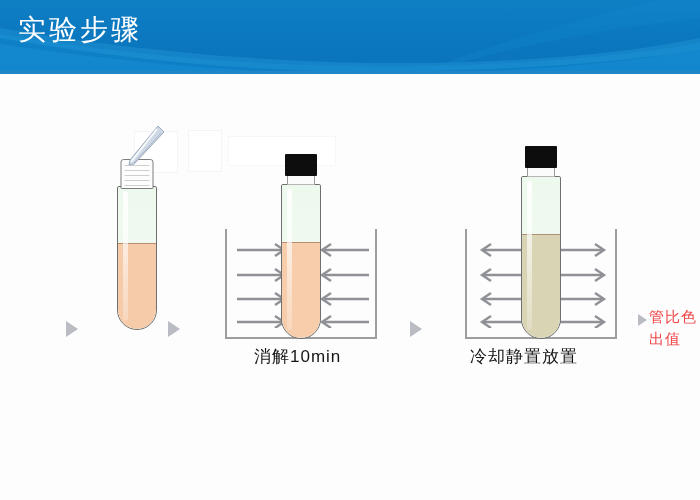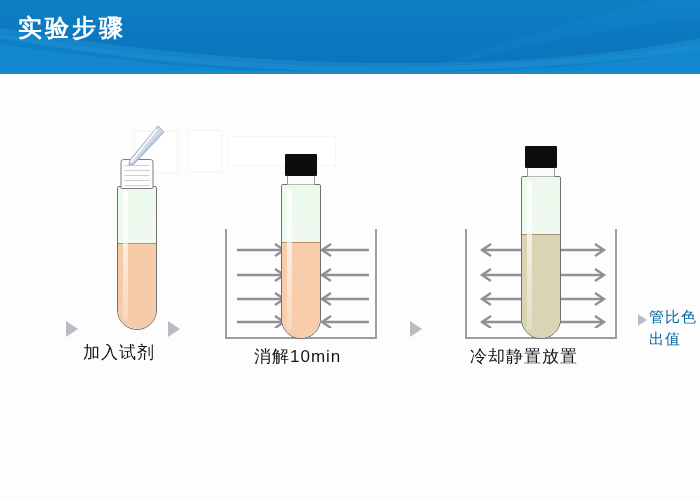--- a/index.html
+++ b/index.html
@@ -15,22 +15,22 @@
   #banner{
     position:absolute; left:0; top:0; width:700px; height:74px;
     background:linear-gradient(180deg,#0f7fc4 0%,#0b78bf 45%,#0a73bb 100%);
     overflow:hidden;
   }
   #banner .wave-svg{ position:absolute; left:0; top:0; width:700px; height:74px; }
   #banner .title-wrap{
     position:absolute; left:18px; top:16px; display:flex; align-items:flex-end;
   }
   #banner .title{
-    font-size:24px; color:#ffffff; letter-spacing:3px; line-height:1;
-    font-weight:700; white-space:nowrap;
+    font-size:28px; color:#ffffff; letter-spacing:3px; line-height:1;
+    font-weight:400; white-space:nowrap;
   }
   #banner .subtitle{
     font-size:16px; color:#1b1b1b; font-weight:bold; letter-spacing:0px;
     line-height:1; margin-left:-14px; margin-bottom:1px; white-space:nowrap;
   }
   #banner .underline{
     position:absolute; left:0; bottom:0; width:700px; height:3px;
     background:#1f86c8;
   }
 
@@ -110,21 +110,21 @@
     border-left:12px solid #b9bcc2;
     z-index:7;
   }
 
   
   .step-label{
     position:absolute; font-size:17px; color:#141414; white-space:nowrap;
     letter-spacing:1px; line-height:1.25;
   }
   .final-label{
-    position:absolute; font-size:15px; color:#0369a1; line-height:1.45;
+    position:absolute; font-size:15px; color:#ef4444; line-height:1.45;
     letter-spacing:1px; white-space:nowrap;
   }
 </style>
 </head>
 <body>
 
 <div id="banner">
   <svg class="wave-svg" viewBox="0 0 700 74" preserveAspectRatio="none">
     <path d="M0,34 C110,52 260,70 430,66 C560,63 650,52 700,43 L700,74 L0,74 Z" fill="#1389cd" opacity="0.55"></path>
     <path d="M0,44 C120,62 270,78 440,73 C570,69 655,58 700,50 L700,74 L0,74 Z" fill="#1b93d6" opacity="0.45"></path>
@@ -166,21 +166,20 @@
       </div>
 
       <div class="tube-body" style="top:112px; width:40px; height:144px;">
         <div class="tube-liquid" style="height:86px; background:#f6cbaa;">
           <div class="tube-meniscus" style="top:0;"></div>
         </div>
         <div class="tube-shine"></div>
       </div>
     </div>
 
-    <div class="step-label" style="left:-7px; top:268px;">加入试剂</div>
   </div>
 
   <div class="sep-tri" style="left:168px; top:247px;"></div>
 
   <div class="step" style="left:222px; top:0px; width:160px; height:320px;">
 
     <div class="bath" style="left:3px; top:155px; width:152px; height:110px;">
     </div>
 
     <svg class="arrow-row" style="left:15px; top:168px; width:52px; height:86px;" viewBox="0 0 52 86">

